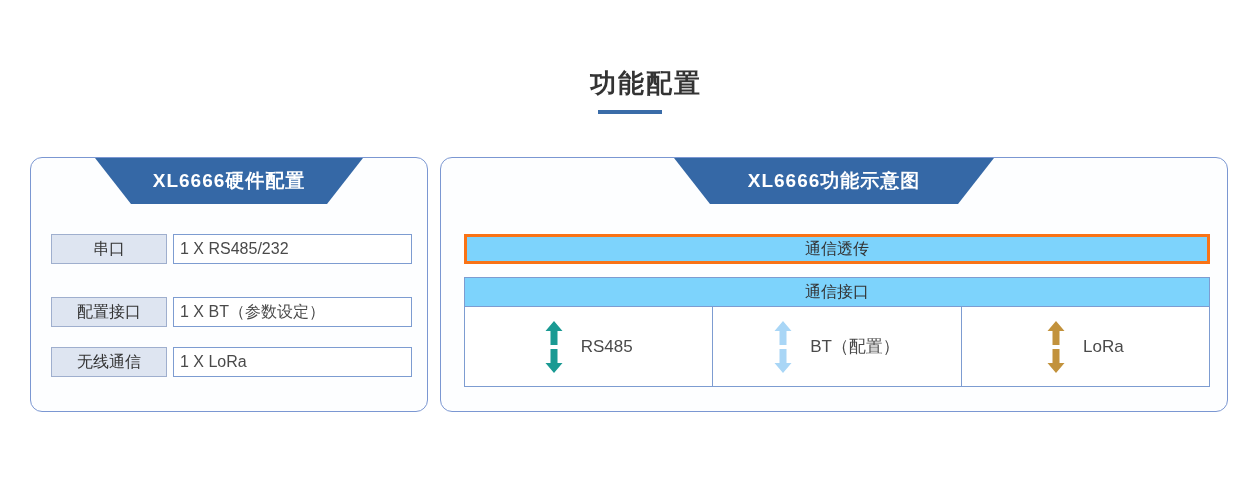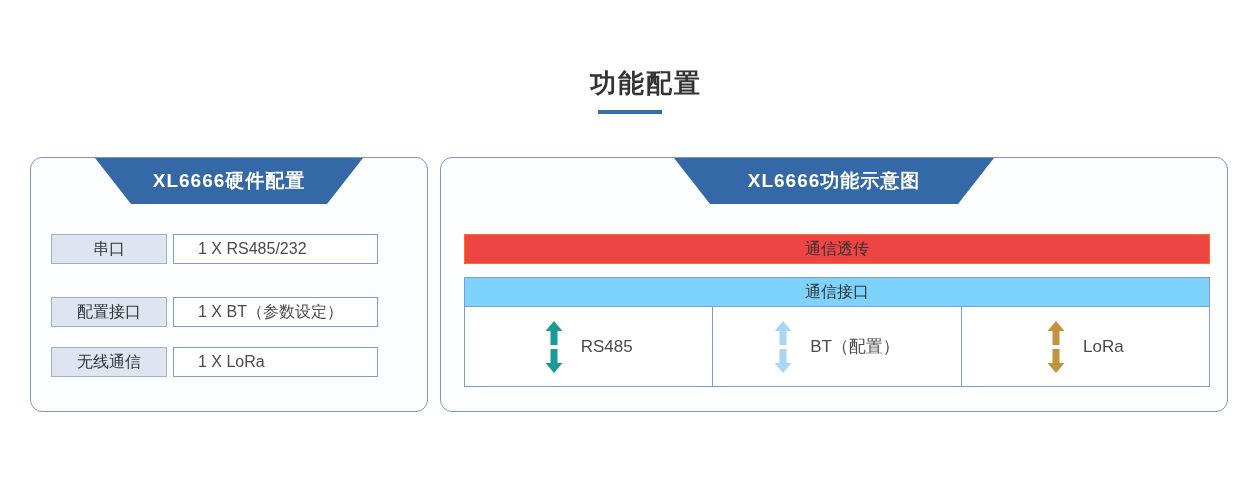--- a/index.html
+++ b/index.html
@@ -85,42 +85,42 @@
     box-sizing: border-box;
     background: #dee5f1;
     border: 1px solid #9fafce;
     display: flex;
     align-items: center;
     justify-content: center;
     font-size: 16px;
     color: #333333;
   }
   .hw-value {
-    width: 205px;
+    width: 239px;
     margin-left: 6px;
     box-sizing: border-box;
     background: #ffffff;
     border: 1px solid #7d9cd1;
     display: flex;
     align-items: center;
-    padding-left: 24px;
+    padding-left: 6px;
     font-size: 16px;
     color: #4a4a4a;
   }
 
   
   .bar-transparent {
     position: absolute;
     left: 23px;
     top: 76px;
     width: 746px;
     height: 30px;
     box-sizing: border-box;
-    background: #ef4444;
-    border: 1px solid #f97316;
+    background: #7dd3fc;
+    border: 3px solid #f97316;
     display: flex;
     align-items: center;
     justify-content: center;
     font-size: 16px;
     color: #333333;
   }
   .iface-table {
     position: absolute;
     left: 23px;
     top: 119px;

